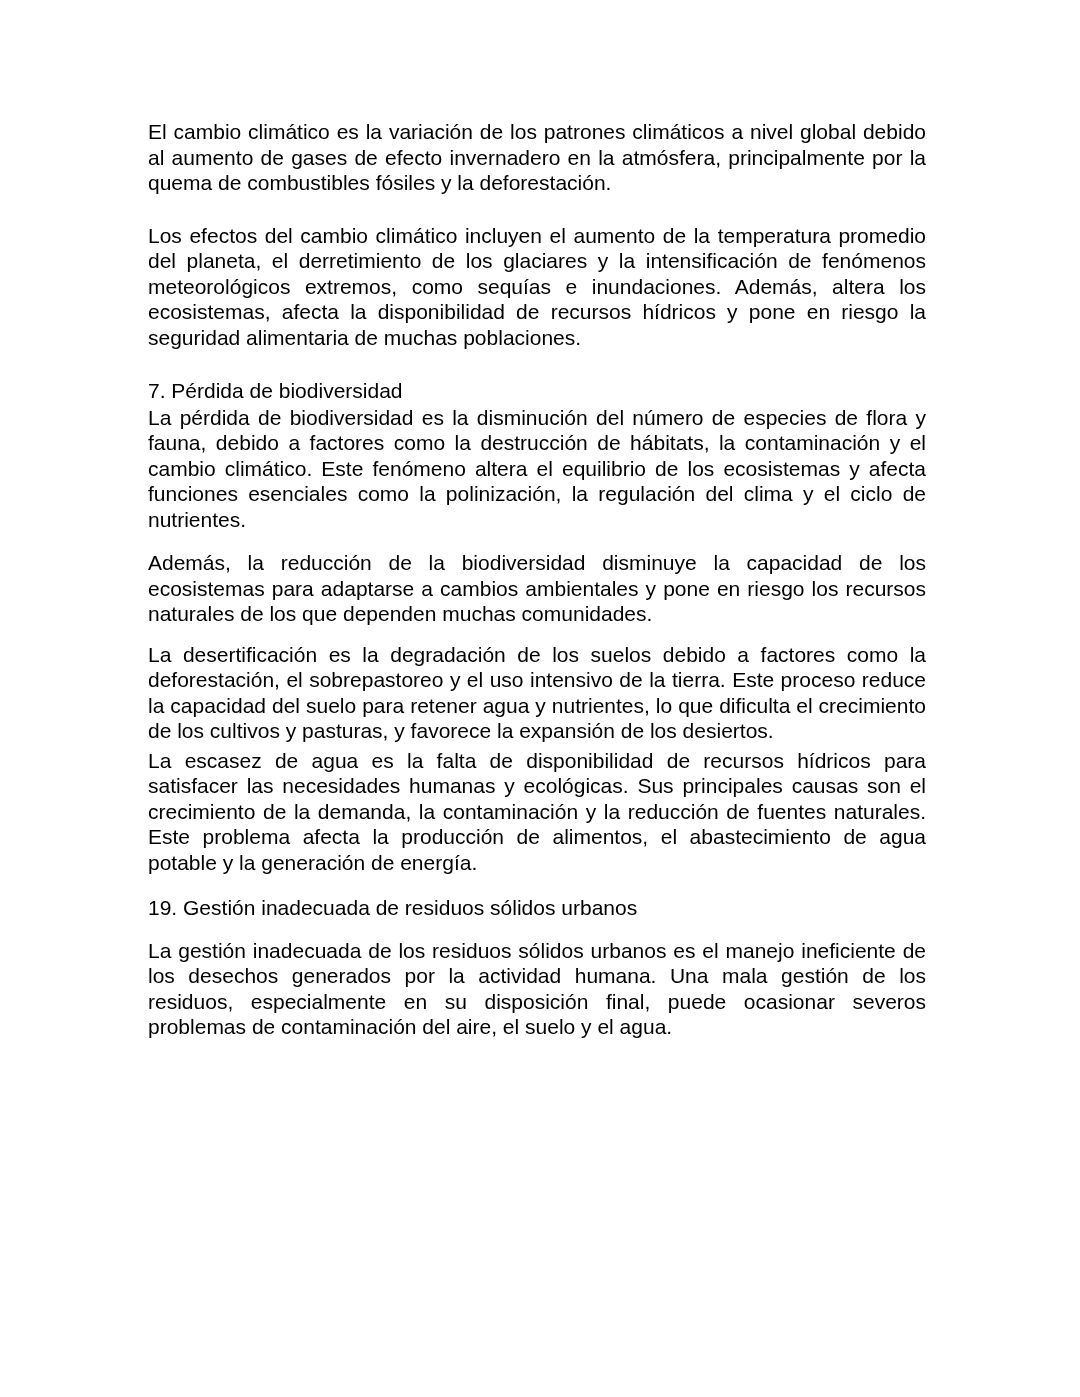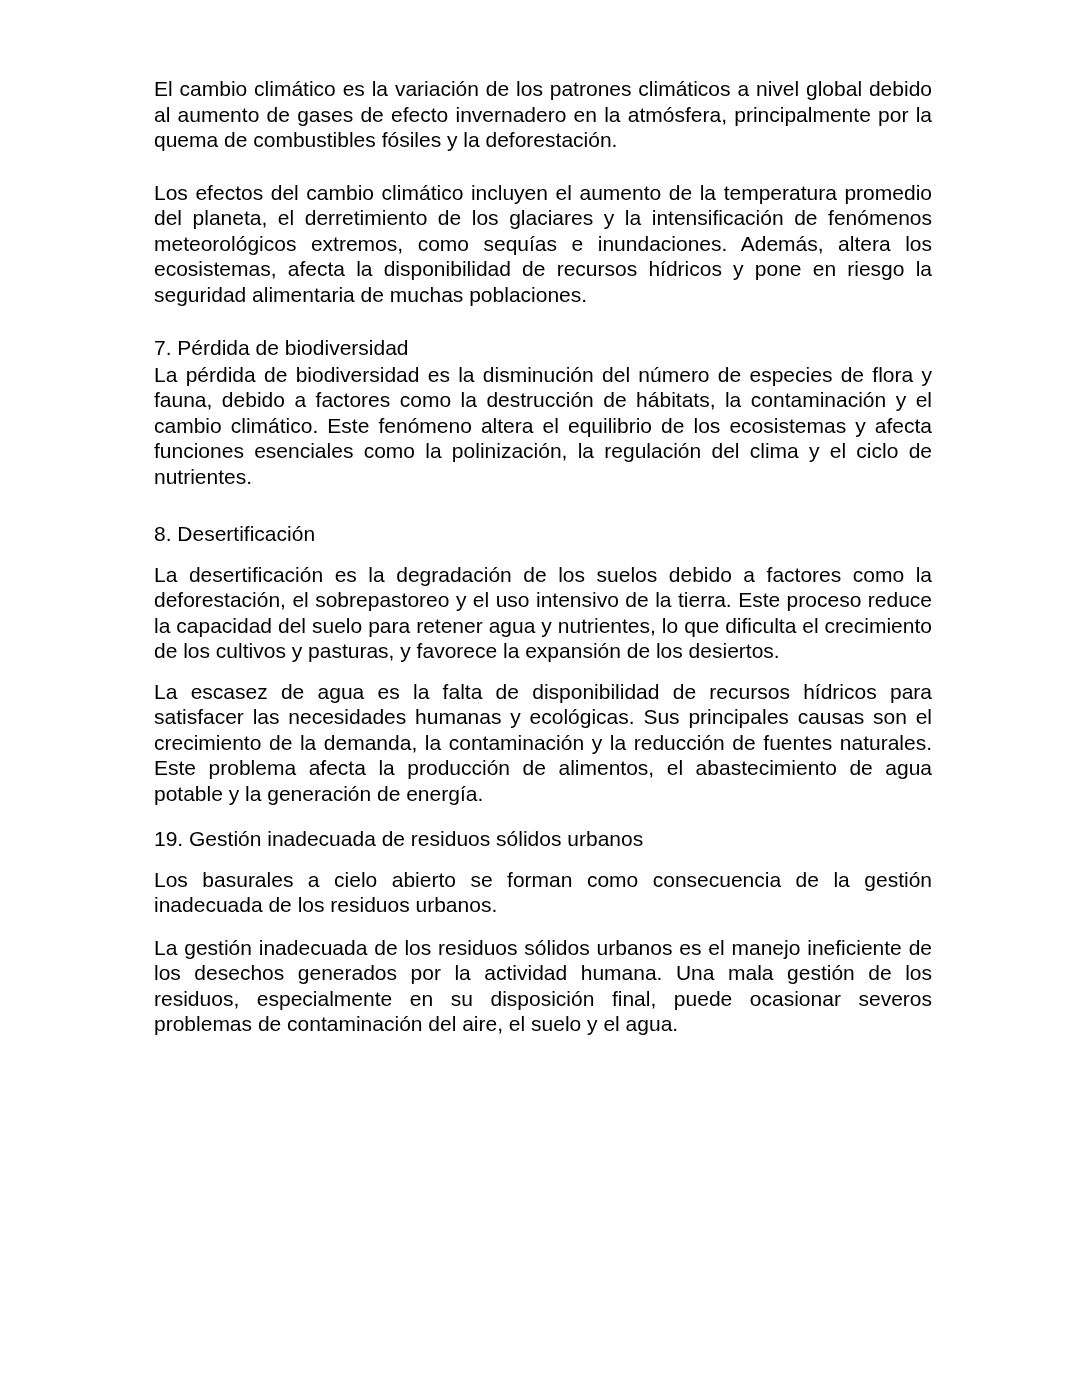--- a/index.html
+++ b/index.html
@@ -15,24 +15,24 @@
     overflow: hidden;
   }
   .page {
     position: relative;
     width: 1080px;
     height: 1397px;
     background: #ffffff;
   }
   .doc-content {
     position: absolute;
-    left: 154px;
+    left: 148px;
     top: 0;
     width: 778px;
-    padding-top: 76px;
+    padding-top: 119px;
     font-size: 21px;
     line-height: 25.5px;
   }
   .para {
     margin: 0;
     text-align: justify;
     white-space: normal;
   }
   .heading {
     margin: 0;
@@ -49,28 +49,27 @@
   <div class="doc-content">
 
     <p class="para">El cambio climático es la variación de los patrones climáticos a nivel global debido al aumento de gases de efecto invernadero en la atmósfera, principalmente por la quema de combustibles fósiles y la deforestación.</p>
 
     <p class="para" style="margin-top:27px;">Los efectos del cambio climático incluyen el aumento de la temperatura promedio del planeta, el derretimiento de los glaciares y la intensificación de fenómenos meteorológicos extremos, como sequías e inundaciones. Además, altera los ecosistemas, afecta la disponibilidad de recursos hídricos y pone en riesgo la seguridad alimentaria de muchas poblaciones.</p>
 
     <h3 class="heading" style="margin-top:28px;">7. Pérdida de biodiversidad</h3>
 
     <p class="para" style="margin-top:1px;">La pérdida de biodiversidad es la disminución del número de especies de flora y fauna, debido a factores como la destrucción de hábitats, la contaminación y el cambio climático. Este fenómeno altera el equilibrio de los ecosistemas y afecta funciones esenciales como la polinización, la regulación del clima y el ciclo de nutrientes.</p>
 
+    <p class="para" style="margin-top:18px;">Además, la reducción de la biodiversidad disminuye la capacidad de los ecosistemas para adaptarse a cambios ambientales y pone en riesgo los recursos naturales de los que dependen muchas comunidades.</p>
 
-    <h3 class="heading" style="margin-top:32px;">8. Desertificación</h3>
 
     <p class="para" style="margin-top:15px;">La desertificación es la degradación de los suelos debido a factores como la deforestación, el sobrepastoreo y el uso intensivo de la tierra. Este proceso reduce la capacidad del suelo para retener agua y nutrientes, lo que dificulta el crecimiento de los cultivos y pasturas, y favorece la expansión de los desiertos.</p>
 
 
-    <p class="para" style="margin-top:15px;">La escasez de agua es la falta de disponibilidad de recursos hídricos para satisfacer las necesidades humanas y ecológicas. Sus principales causas son el crecimiento de la demanda, la contaminación y la reducción de fuentes naturales. Este problema afecta la producción de alimentos, el abastecimiento de agua potable y la generación de energía.</p>
+    <p class="para" style="margin-top:4px;">La escasez de agua es la falta de disponibilidad de recursos hídricos para satisfacer las necesidades humanas y ecológicas. Sus principales causas son el crecimiento de la demanda, la contaminación y la reducción de fuentes naturales. Este problema afecta la producción de alimentos, el abastecimiento de agua potable y la generación de energía.</p>
 
     <h3 class="heading" style="margin-top:20px;">19. Gestión inadecuada de residuos sólidos urbanos</h3>
 
-    <p class="para" style="margin-top:15px;">Los basurales a cielo abierto se forman como consecuencia de la gestión inadecuada de los residuos urbanos.</p>
 
     <p class="para" style="margin-top:17px;">La gestión inadecuada de los residuos sólidos urbanos es el manejo ineficiente de los desechos generados por la actividad humana. Una mala gestión de los residuos, especialmente en su disposición final, puede ocasionar severos problemas de contaminación del aire, el suelo y el agua.</p>
 
   </div>
 </div>
 
 </body></html>

